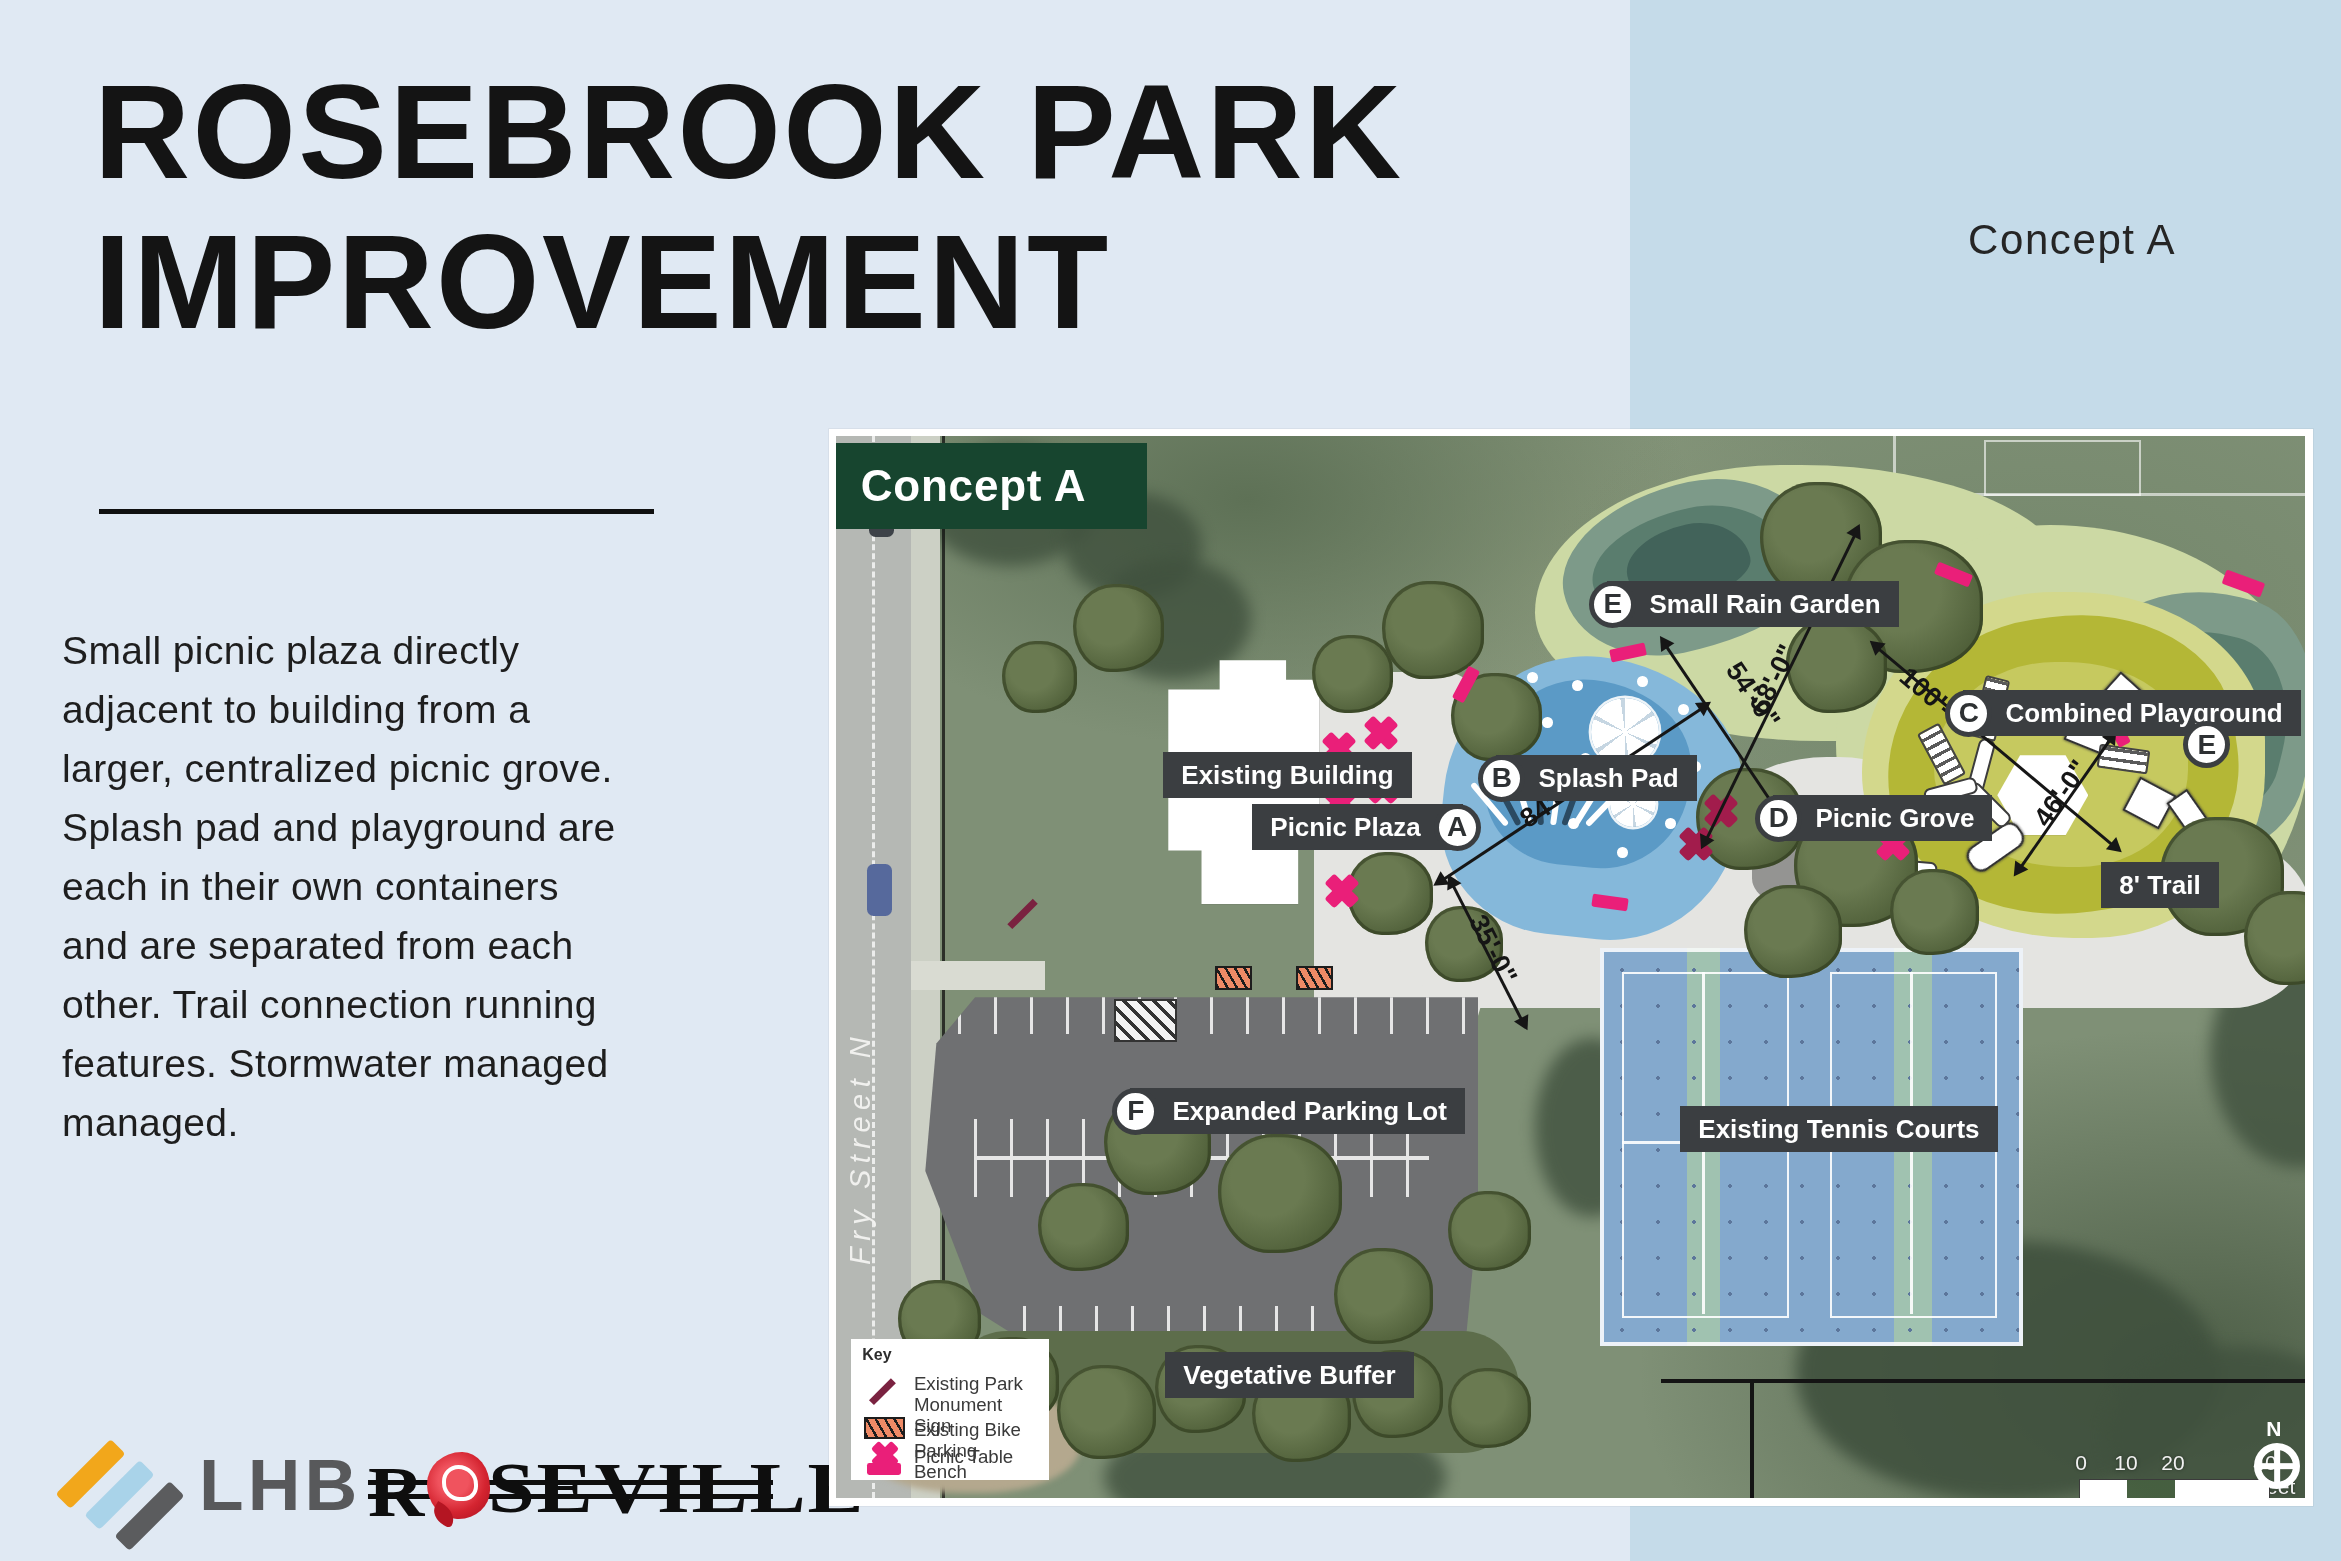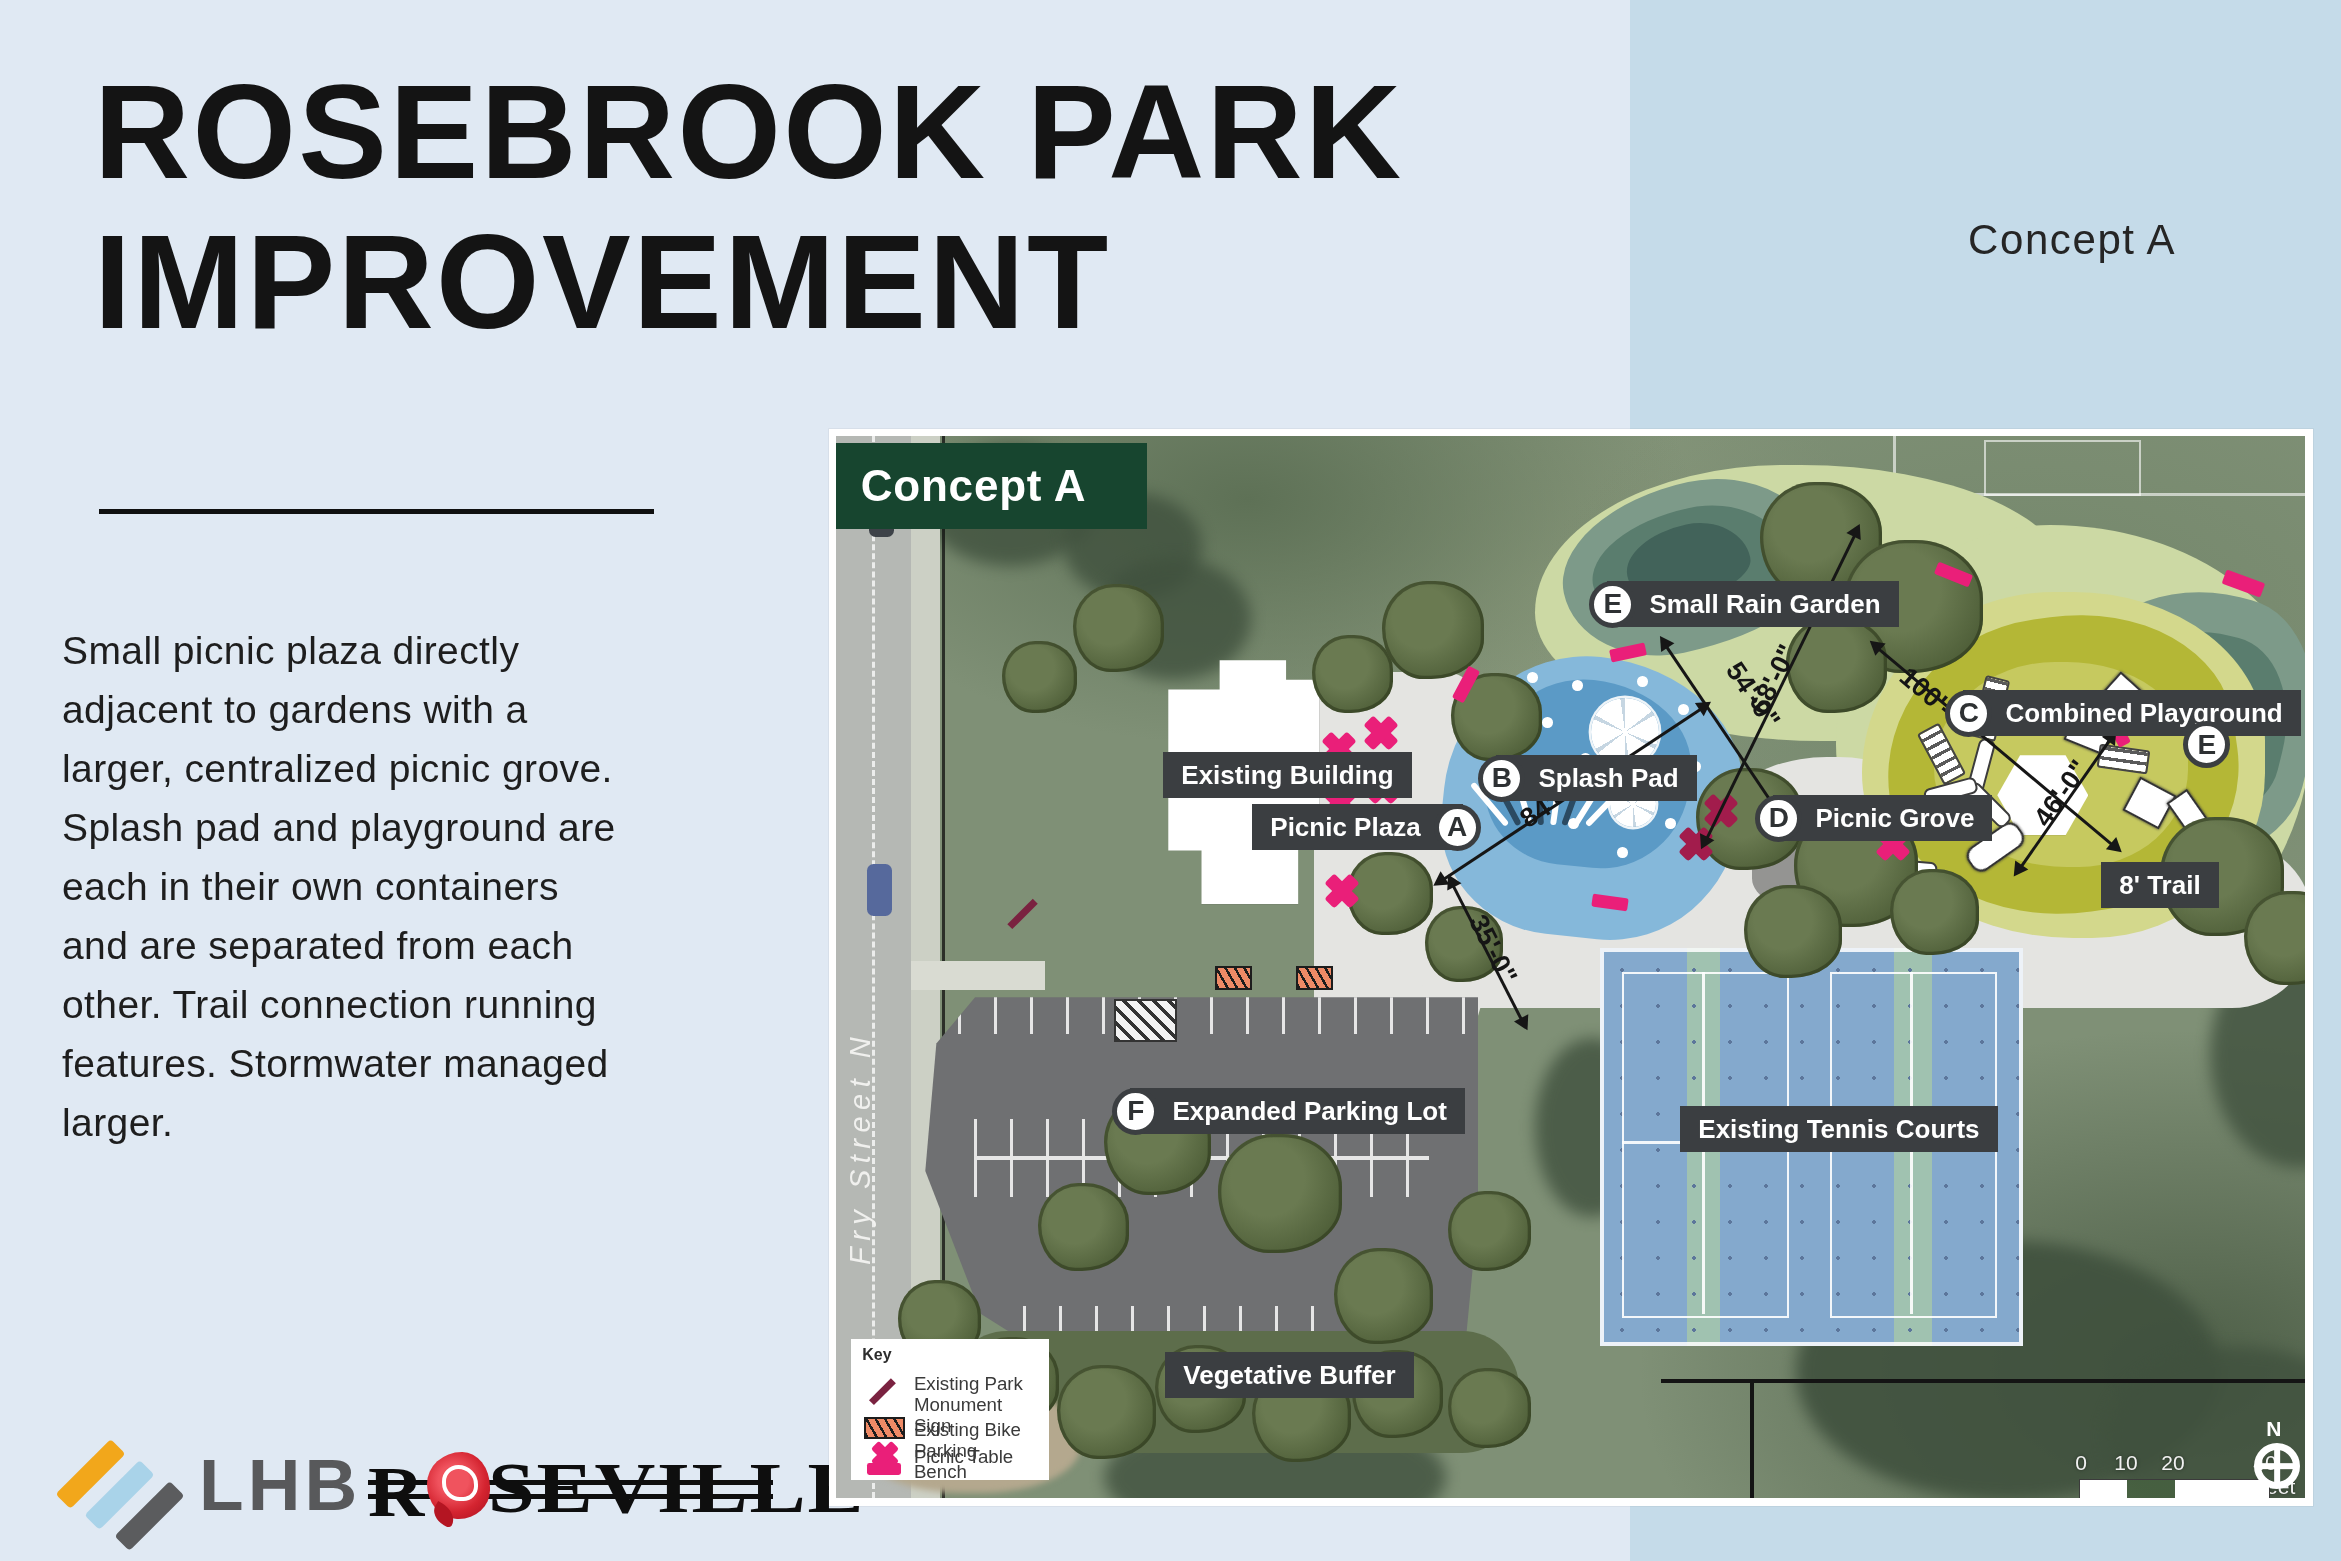--- a/index.html
+++ b/index.html
@@ -151,28 +151,28 @@
 
 <div class="abs" id="page-title">
   <div>ROSEBROOK PARK</div>
   <div>IMPROVEMENT</div>
 </div>
 <div class="abs" id="concept-label">Concept A</div>
 <div class="abs" id="divider"></div>
 
 <div class="abs" id="description">
   <div>Small picnic plaza directly</div>
-  <div>adjacent to gardens with a</div>
+  <div>adjacent to building from a</div>
   <div>larger, centralized picnic grove.</div>
   <div>Splash pad and playground are</div>
   <div>each in their own containers</div>
   <div>and are separated from each</div>
   <div>other. Trail connection running</div>
   <div>features. Stormwater managed</div>
-  <div>larger.</div>
+  <div>managed.</div>
 </div>
 
 <div class="abs" id="lhb-logo">
   <div class="chev" style="left:21px;top:-3.3px;background:#f2a71b;"></div>
   <div class="chev" style="left:50px;top:18px;background:#a9d3e9;"></div>
   <div class="chev" style="left:80px;top:39px;background:#5b5c5e;"></div>
   <div id="lhb-text">LHB</div>
 </div>
 <div class="abs" id="roseville-logo">
   <span class="lt" style="left:0;">R</span>

